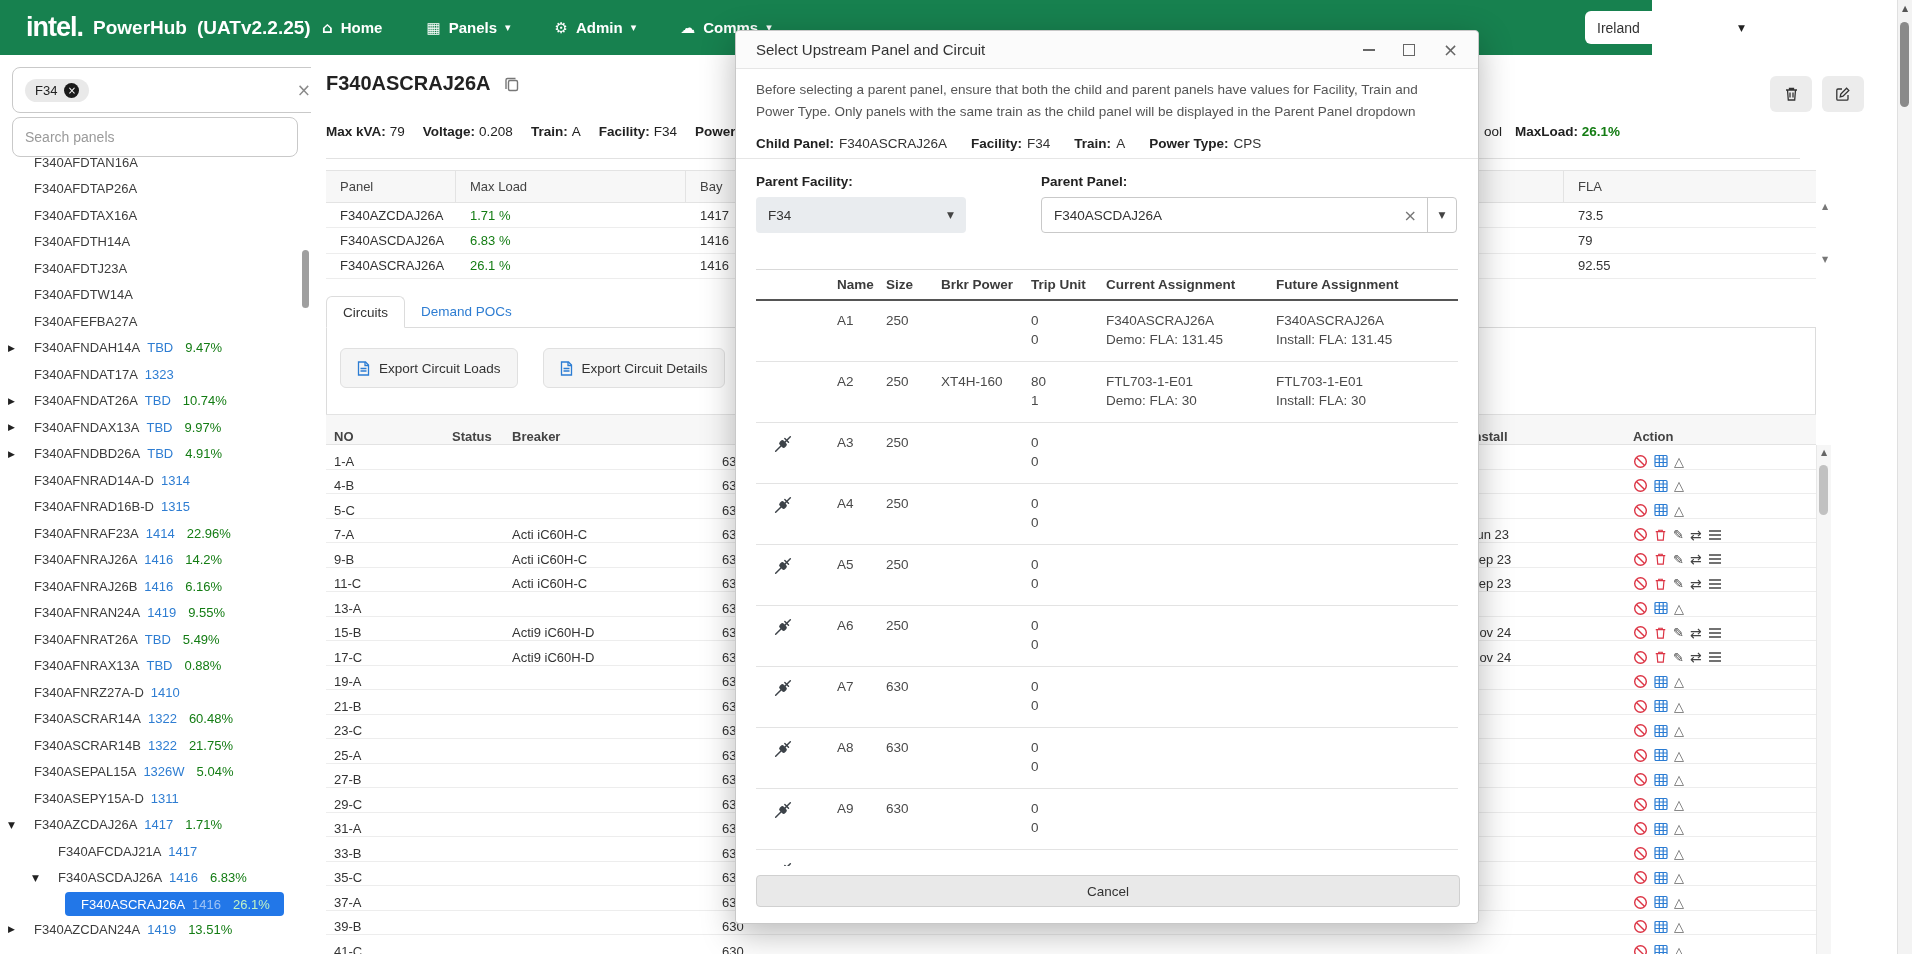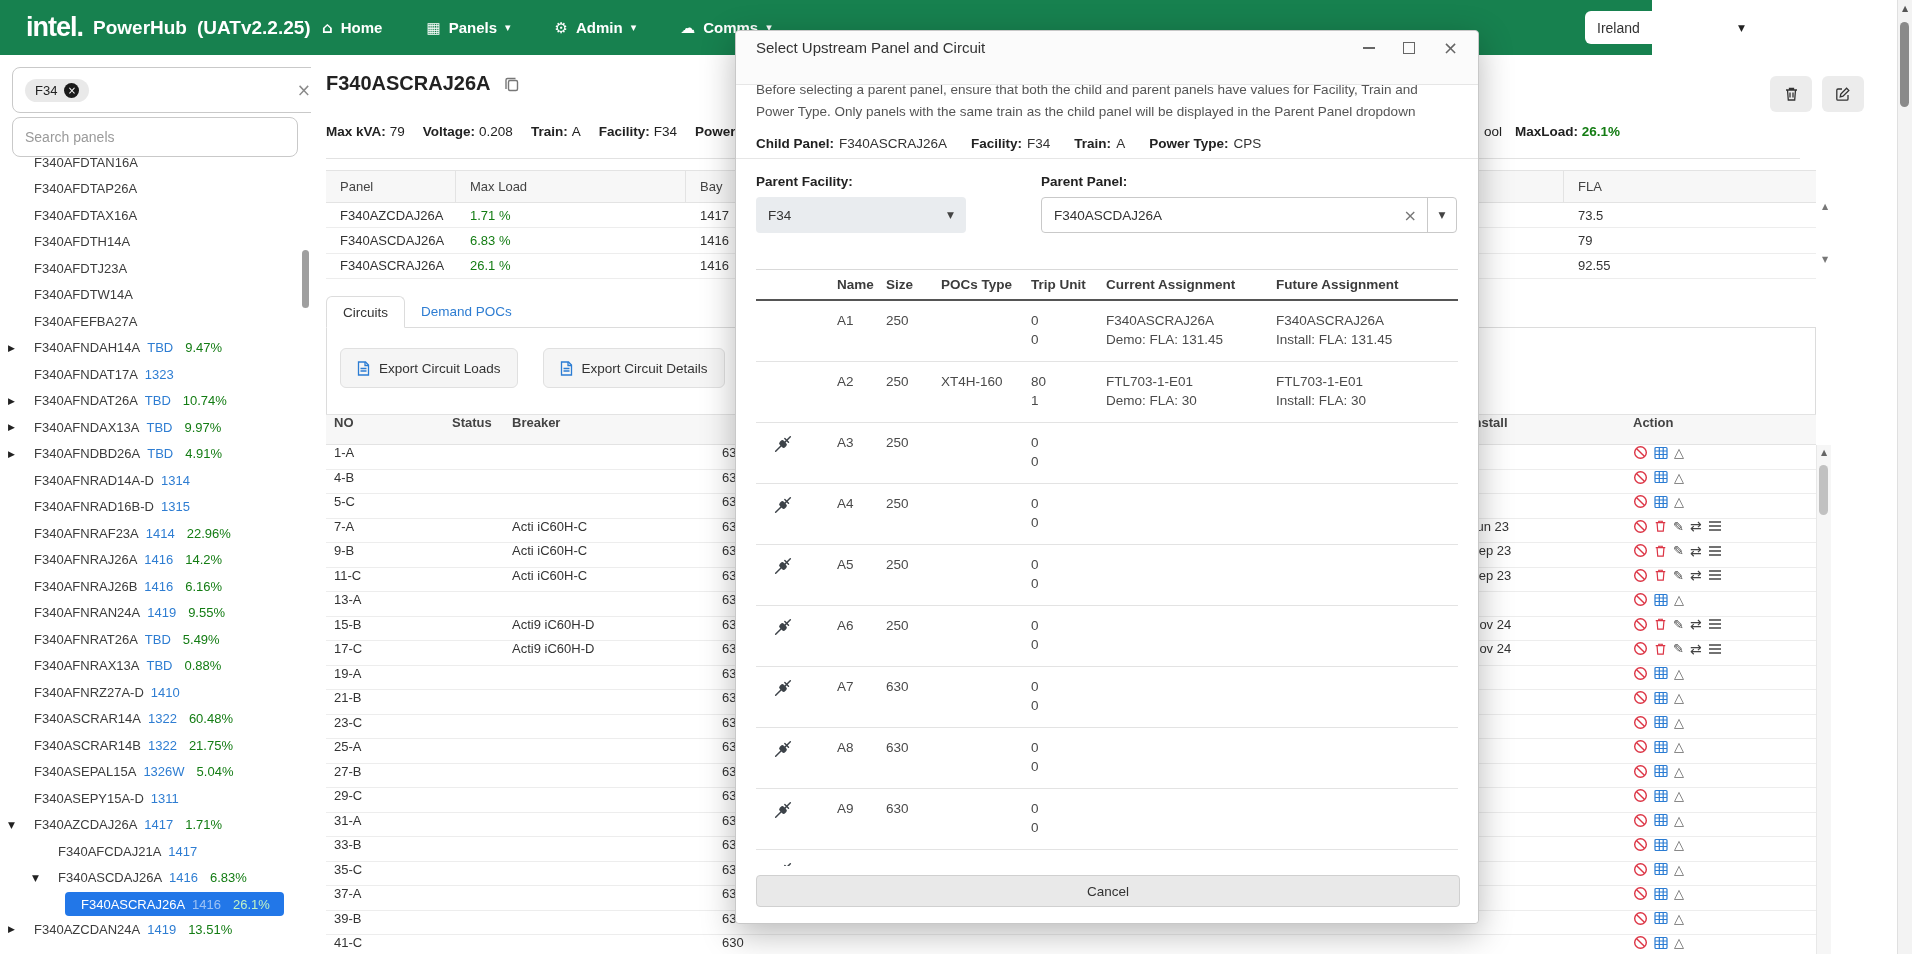--- a/index.html
+++ b/index.html
@@ -68,21 +68,21 @@
   .tabs{position:absolute;left:326px;top:296px;display:flex;height:32px;z-index:2}
   .tab{padding:0 16px;line-height:32px;font-size:13.5px;cursor:pointer}
   .tab.active{background:#fff;border:1px solid #dcdcdc;border-bottom:1px solid #fff;border-radius:6px 6px 0 0;color:#333}
   .tab.link{color:#2E7DD2}
   .tabpanel{position:absolute;left:326px;top:327px;width:1488px;bottom:0;border:1px solid #dcdcdc;border-bottom:none;background:#fff;z-index:1}
   .toolbar{position:absolute;left:340px;top:348px;display:flex;gap:25px;z-index:2}
   .tbtn{height:38px;display:flex;align-items:center;gap:9px;padding:0 16px;background:#f5f5f5;border:1px solid #e0e0e0;border-radius:6px;font-size:13.5px;color:#333;white-space:nowrap;cursor:pointer}
 
   
   .ctable{position:absolute;left:326px;top:414px;width:1490px;font-size:13px;color:#333;z-index:2}
-  .crow{display:flex;align-items:flex-start;height:23.5px;border-bottom:1px solid #ededed;background:#fff}
+  .crow{display:flex;align-items:flex-end;height:23.5px;border-bottom:1px solid #ededed;background:#fff}
   .chead{height:29px;background:#f7f7f7;border-top:1px solid #e3e3e3;border-bottom:1px solid #e3e3e3;font-weight:600;color:#444}
   .ccell{box-sizing:border-box;overflow:hidden;white-space:nowrap}
   .cw-no{width:121px;padding-left:8px}
   .cw-status{width:58px;padding-left:5px}
   .cw-brkr{width:213px;padding-left:7px}
   .cw-size{width:740px;padding-left:4px}
   .cw-inst{width:165px;padding-left:12px}
   .cw-act{width:193px;padding-left:10px;display:flex;align-items:center;gap:6px;overflow:visible}
   .aicon{display:inline-flex;align-items:center;justify-content:center;cursor:pointer}
   .tri{color:#666;font-size:13px;line-height:1}
@@ -91,21 +91,21 @@
   .actgrp{display:flex;align-items:center;gap:6px}
   .ctable-sb{position:absolute;left:1816px;top:445px;width:14px;bottom:0;background:#f6f6f6;border-left:1px solid #e8e8e8;z-index:3}
   .ctable-sb .up{position:absolute;top:3px;left:0;width:14px;text-align:center;font-size:8px;color:#666}
   .ctable-sb .thumb{position:absolute;top:20px;left:2px;width:9px;height:50px;background:#c1c1c1;border-radius:5px}
   .page-sb{position:absolute;right:0;top:0;width:14px;height:954px;background:#f3f3f3;border-left:1px solid #e0e0e0;z-index:6}
   .page-sb .up{position:absolute;top:4px;left:0;width:14px;text-align:center;font-size:8px;color:#555}
   .page-sb .thumb{position:absolute;top:22px;left:2px;width:9px;height:85px;background:#8a8a8a;border-radius:5px}
 
   
   .modal{position:absolute;left:735px;top:30px;width:742px;height:892px;background:#fff;border:1px solid #c8c8c8;border-radius:4px;box-shadow:0 10px 34px rgba(0,0,0,.28);z-index:100}
-  .m-title{height:37px;background:#fbfbfb;border-bottom:1px solid #e6e6e6;border-radius:4px 4px 0 0;display:flex;align-items:flex-start;padding:8px 20px;font-size:15px;color:#333}
+  .m-title{height:37px;background:#fbfbfb;border-bottom:1px solid #e6e6e6;border-radius:4px 4px 0 0;display:flex;align-items:center;padding:0 20px;font-size:15px;color:#333}
   .m-controls{margin-left:auto;display:flex;align-items:center;gap:28px}
   .mc-min{width:12px;border-top:2px solid #666;display:inline-block}
   .mc-max{width:10px;height:10px;border:1.4px solid #666;display:inline-block}
   .mc-close{font-size:18px;color:#666;line-height:1}
   .m-intro{position:absolute;left:20px;top:48px;width:700px;font-size:13.5px;color:#555;line-height:1.6}
   .m-child{position:absolute;left:20px;top:105px;display:flex;gap:24px;font-size:13.5px;color:#333;white-space:nowrap}
   .m-child b{margin-right:5px;color:#222}
   .m-div{position:absolute;left:0;top:127px;width:100%;border-top:1px solid #e6e6e6}
   .m-lbl{position:absolute;font-size:13.5px;font-weight:700;color:#222}
   .m-fac-select{position:absolute;left:20px;top:166px;width:210px;height:36px;background:#e9ecef;border-radius:4px;display:flex;align-items:center;padding:0 12px;box-sizing:border-box;font-size:13.5px;color:#333;cursor:pointer}
@@ -1152,21 +1152,21 @@
     <div class="m-pan-combo">
       <span>F340ASCDAJ26A</span>
       <span class="combo-x icon">×</span>
       <span class="combo-toggle icon">▼</span>
     </div>
     <div class="m-table">
       <div class="m-thead">
         <div class="mcell colw-icon"></div>
         <div class="mcell colw-name">Name</div>
         <div class="mcell colw-size">Size</div>
-        <div class="mcell colw-brkr">POCs Type</div>
+        <div class="mcell colw-brkr">Brkr Power</div>
         <div class="mcell colw-trip">Trip Unit</div>
         <div class="mcell colw-cur">Current Assignment</div>
         <div class="mcell colw-fut">Future Assignment</div>
       </div>
       <div class="m-rows">
 
           <div class="m-row">
             <div class="mcell colw-icon">
               
             </div>

